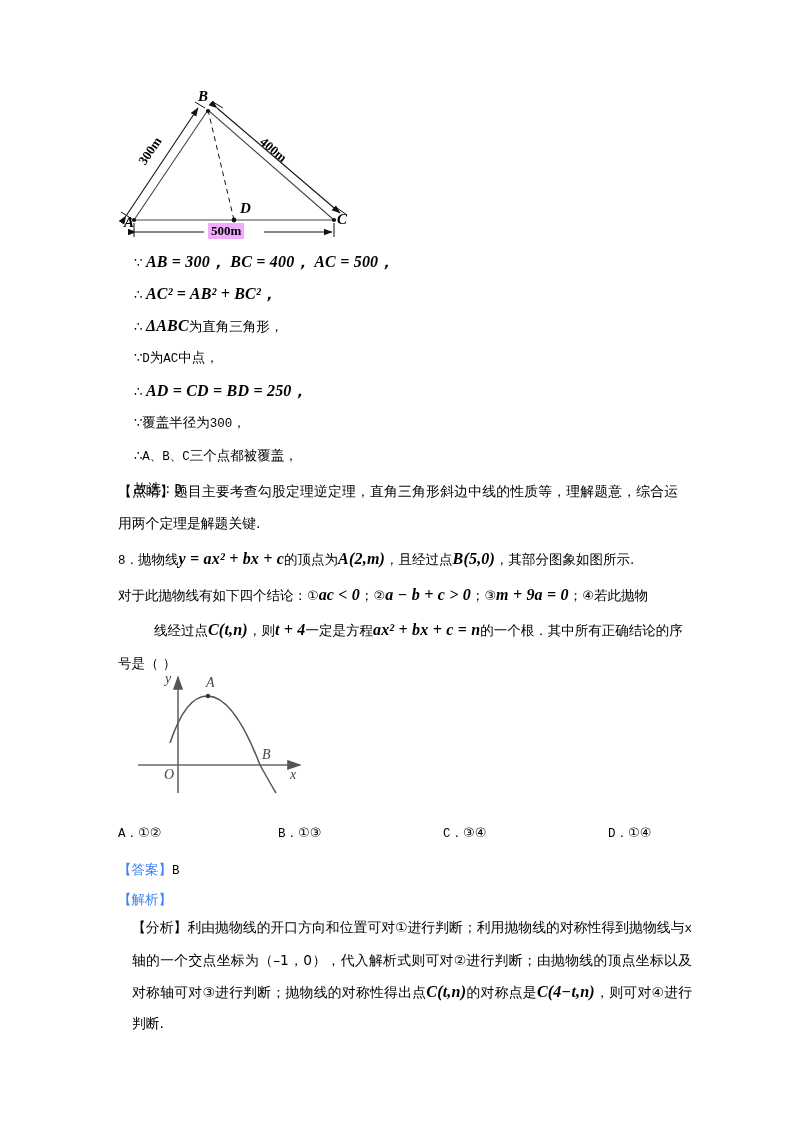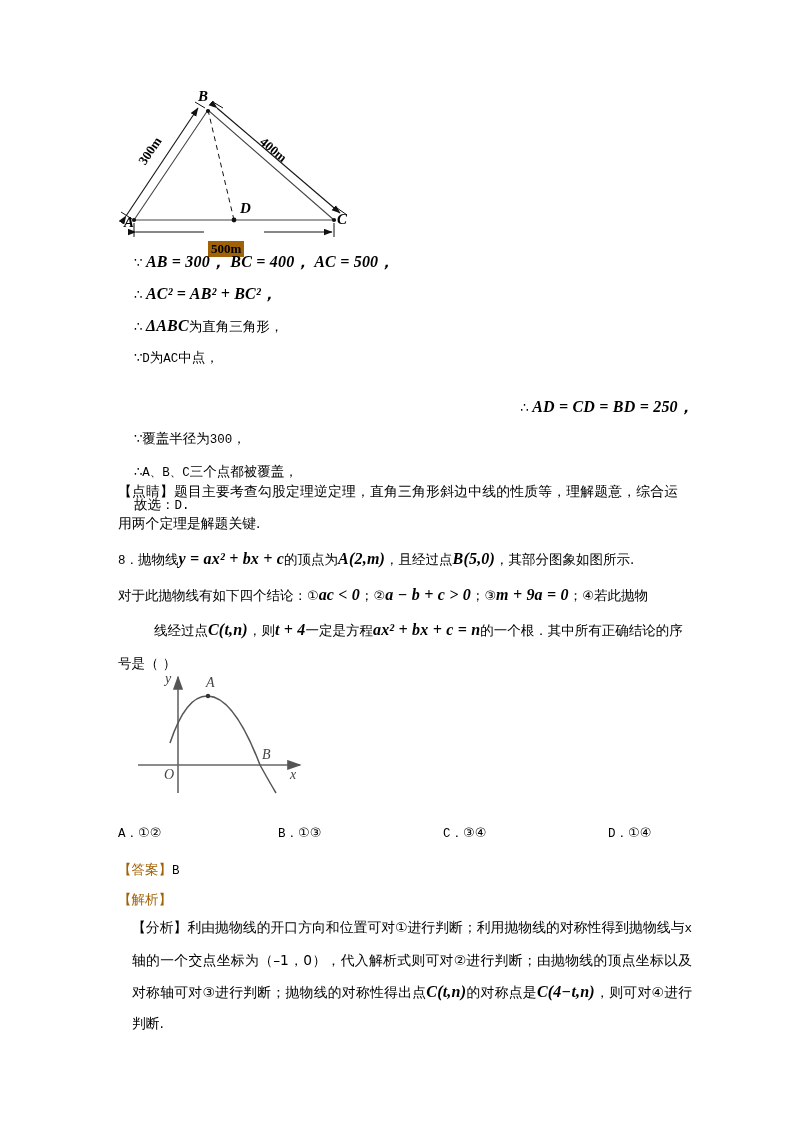--- a/index.html
+++ b/index.html
@@ -49,21 +49,21 @@
     font-size: 12.5px;
   }
   
   .math {
     font-family: "Liberation Serif", "DejaVu Serif", serif;
     font-weight: bold;
     font-style: italic;
     font-size: 16px;
     letter-spacing: .2px;
   }
-  .blue { color: #a16207; margin-top: 40px; }
+  .blue { color: #3b82f6; margin-top: 40px; }
   .sym {
     font-family: "DejaVu Sans", sans-serif;
     font-size: 13px;
   }
 
   
   .fig-triangle {
     position: absolute;
     left: 0px;
     top: 0px;
@@ -139,21 +139,21 @@
 
       
       <div style="position:absolute;left:80px;top:8px;font:italic 700 15px 'Liberation Serif',serif;">B</div>
       <div style="position:absolute;left:6px;top:134px;font:italic 700 15px 'Liberation Serif',serif;">A</div>
       <div style="position:absolute;left:219px;top:131px;font:italic 700 15px 'Liberation Serif',serif;">C</div>
       <div style="position:absolute;left:122px;top:120px;font:italic 700 15px 'Liberation Serif',serif;">D</div>
 
       
       <div style="position:absolute;left:17px;top:63px;font:700 13px 'Liberation Serif',serif;transform:rotate(-56deg);">300m</div>
       <div style="position:absolute;left:140px;top:62px;font:700 13px 'Liberation Serif',serif;transform:rotate(40deg);">400m</div>
-      <div style="position:absolute;left:90px;top:161px;font:700 13px 'Liberation Serif',serif;background:#a16207;padding:0 3px;">500m</div>
+      <div style="position:absolute;left:90px;top:143px;font:700 13px 'Liberation Serif',serif;background:#f0abfc;padding:0 3px;">500m</div>
     </div>
 
     <div style="position:absolute;left:16px;top:168px;width:560px;">
 
       <div class="line">
         <span class="sym">∵</span>
         <span class="math">AB = 300，  BC = 400，  AC = 500，</span>
       </div>
 
       <div class="line" style="margin-top:4px;">
@@ -163,21 +163,21 @@
 
       <div class="line" style="margin-top:4px;">
         <span class="sym">∴</span>
         <span class="math">ΔABC</span><span class="cn">为直角三角形，</span>
       </div>
 
       <div class="line" style="margin-top:4px;">
         <span class="sym">∵</span><span class="latin">D</span><span class="cn">为</span><span class="latin">AC</span><span class="cn">中点，</span>
       </div>
 
-      <div class="line" style="margin-top:20px;text-align:right;">
+      <div class="line" style="margin-top:4px;">
         <span class="sym">∴</span>
         <span class="math">AD = CD = BD = 250，</span>
       </div>
 
       <div class="line" style="margin-top:4px;">
         <span class="sym">∵</span><span class="cn">覆盖半径为</span><span class="latin">300</span><span class="cn">，</span>
       </div>
 
       <div class="line" style="margin-top:4px;">
         <span class="sym">∴</span><span class="latin">A、B、C</span><span class="cn">三个点都被覆盖，</span>

